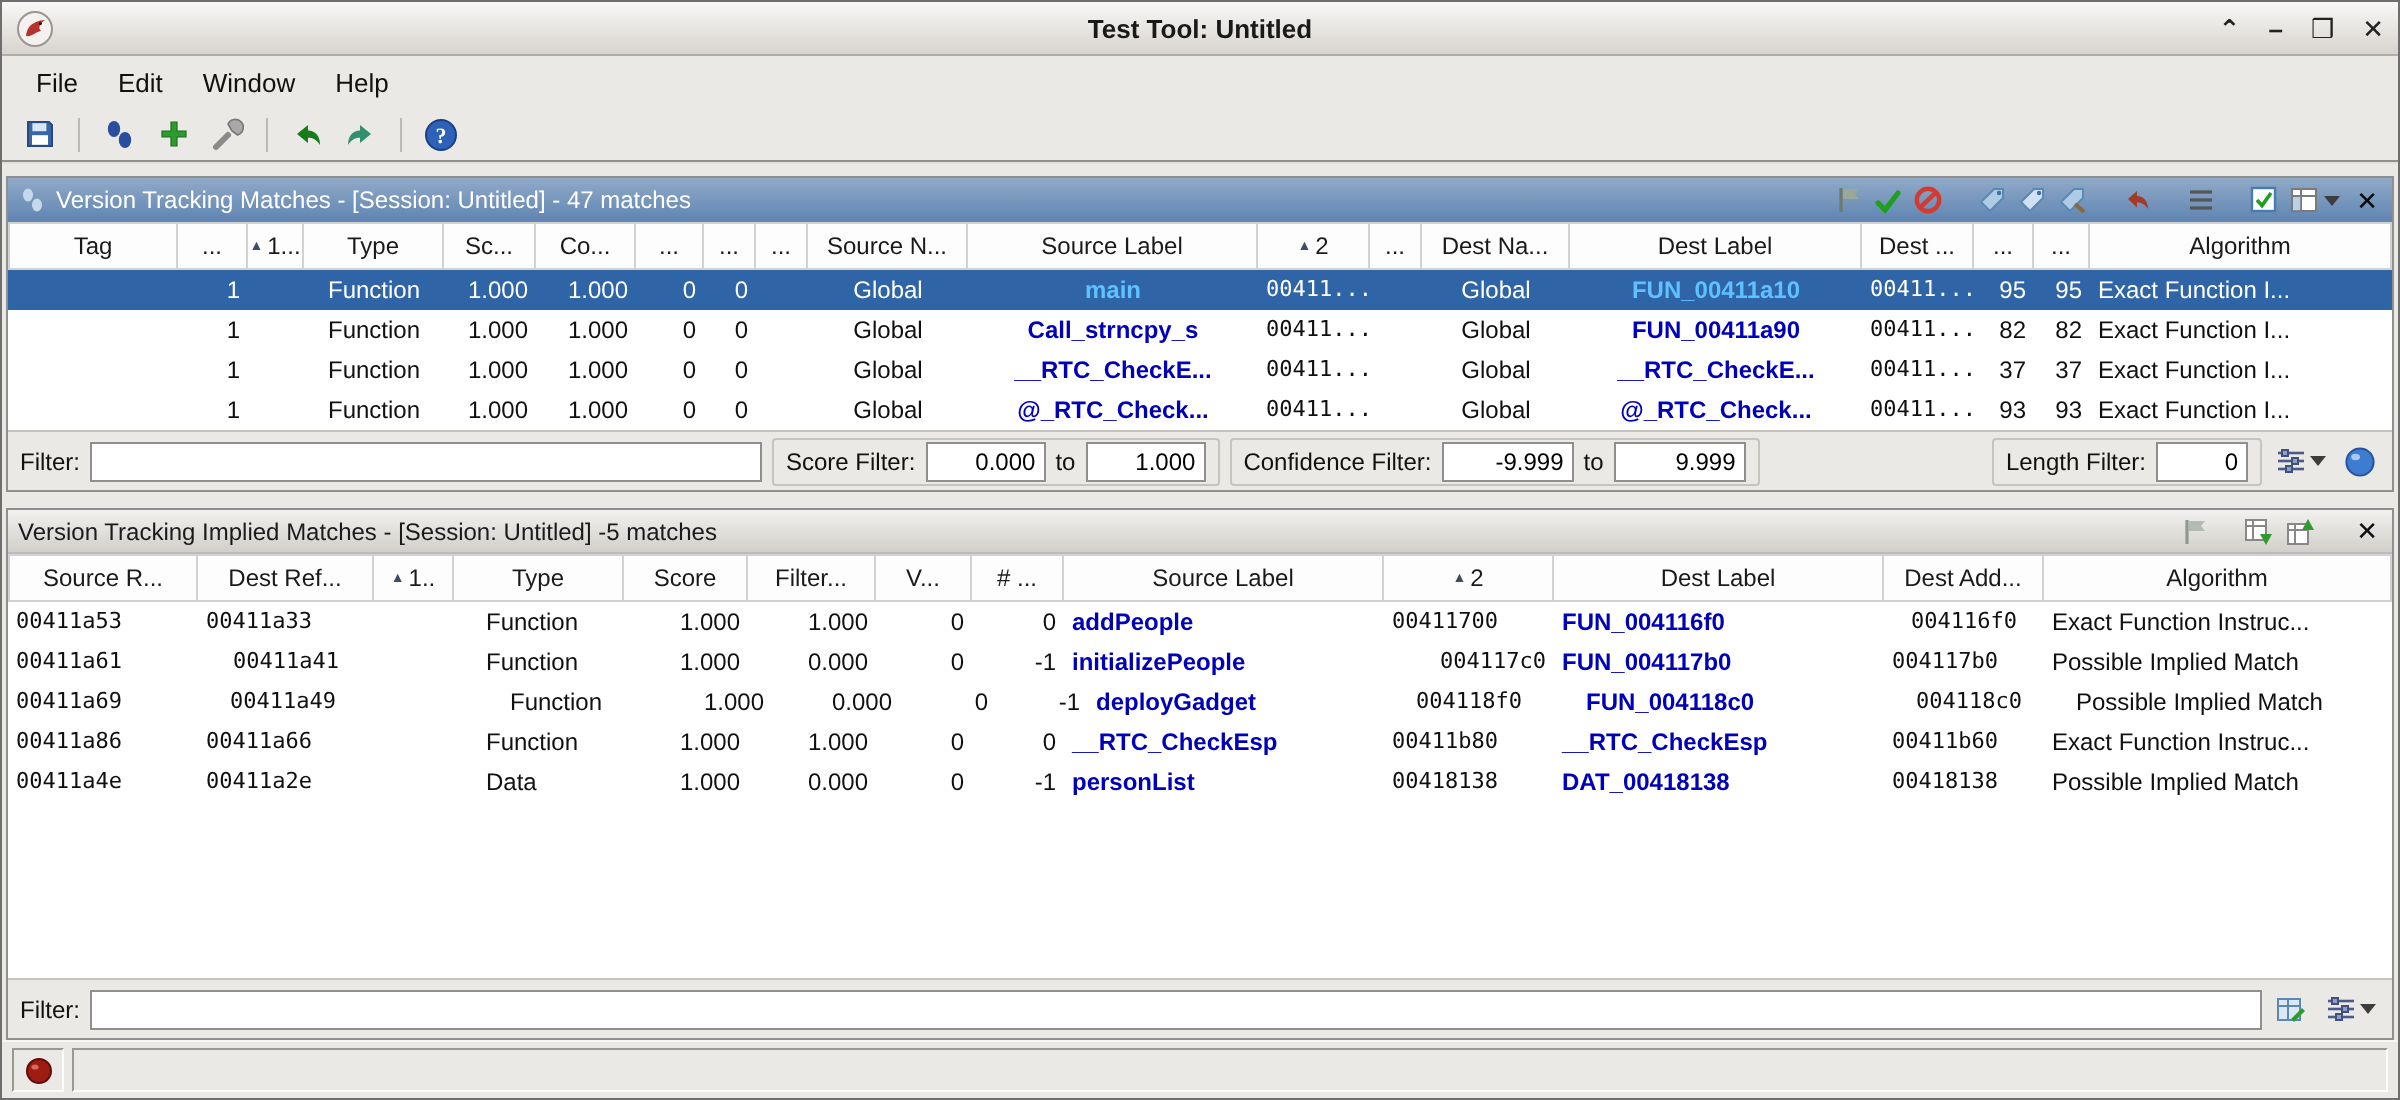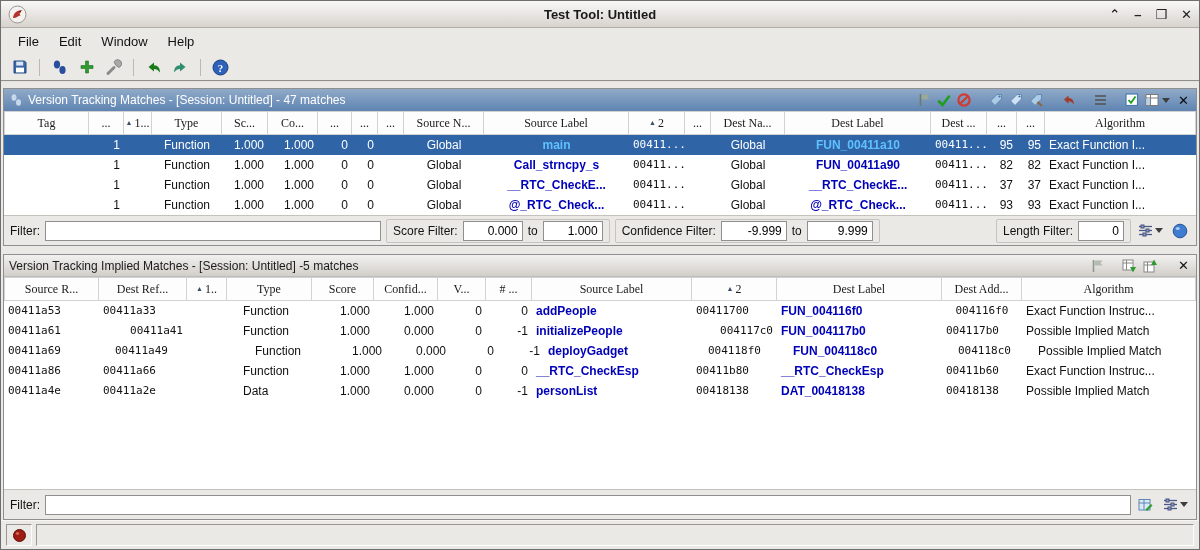--- a/index.html
+++ b/index.html
@@ -32,21 +32,21 @@
   .header-icons{margin-left:auto;display:flex;align-items:center;gap:6px;}
   .hd-btn{display:flex;align-items:center;justify-content:center;height:18px;}
   .hd-gap{width:6px;}
   .close-x{font-size:13px;font-weight:bold;line-height:1;color:#111;padding:0 2px;}
   .panel-header.focused .close-x{color:#0a0a0a;}
 
   
   .vt-table{display:flex;flex-direction:column;background:#fff;min-height:0;}
   #matches-table{flex:0 0 104px;}
   #implied-table{flex:1 1 auto;}
-  .thead{flex:0 0 24px;display:flex;background:#fdfdfd;font-family:Liberation Serif, serif;}
+  .thead{flex:0 0 24px;display:flex;background:#fdfdfd;}
   .th{display:flex;align-items:center;justify-content:center;gap:2px;border:1px solid #d2d2d2;border-left:none;white-space:nowrap;overflow:hidden;font-size:12px;color:#1a1a1a;flex:0 0 auto;padding:0 2px;}
   .th:first-child{border-left:1px solid #d2d2d2;}
   .sort-ind{font-size:7px;color:#3c4c68;}
   .tbody{background:#fff;min-height:0;overflow:hidden;flex:1 1 auto;}
   #matches-table .tbody{flex:0 0 80px;}
   .tr{display:flex;height:20px;background:#fff;}
   .tr.selected{background:#2f64a6;color:#fff;}
   .tr.selected .td{color:#fff;}
   .td{flex:0 0 auto;line-height:20px;padding:0 4px;white-space:nowrap;overflow:hidden;font-size:12px;color:#101010;}
   .td.lbl{font-weight:bold;color:#0000b8;}
@@ -467,21 +467,21 @@
             <span class="sort-ind">▲</span>
             <span>1..</span>
           </div>
           <div class="th" style="width: 85px;">
             <span>Type</span>
           </div>
           <div class="th" style="width: 62px;">
             <span>Score</span>
           </div>
           <div class="th" style="width: 64px;">
-            <span>Confid...</span>
+            <span>Filter...</span>
           </div>
           <div class="th" style="width: 48px;">
             <span>V...</span>
           </div>
           <div class="th" style="width: 46px;">
             <span># ...</span>
           </div>
           <div class="th" style="width: 160px;">
             <span>Source Label</span>
           </div>
@@ -510,21 +510,21 @@
             <div class="td" style="text-align: right; width: 48px;">0</div>
             <div class="td" style="text-align: right; width: 46px;">0</div>
             <div class="td lbl" style="text-align: left; width: 160px;">addPeople</div>
             <div class="td mono" style="text-align: left; width: 85px;">00411700</div>
             <div class="td lbl" style="text-align: left; width: 165px;">FUN_004116f0</div>
             <div class="td mono" style="text-align: center; width: 80px;">004116f0</div>
             <div class="td" style="text-align: left; flex: 1 1 auto;">Exact Function Instruc...</div>
           </div>
           <div class="tr">
             <div class="td mono" style="text-align: left; width: 95px;">00411a61</div>
-            <div class="td mono" style="text-align: right; width: 88px;">00411a41</div>
+            <div class="td mono" style="text-align: center; width: 88px;">00411a41</div>
             <div class="td" style="text-align: center; width: 40px;"></div>
             <div class="td" style="text-align: left; padding-left: 16px; width: 85px;">Function</div>
             <div class="td" style="text-align: right; width: 62px;">1.000</div>
             <div class="td" style="text-align: right; width: 64px;">0.000</div>
             <div class="td" style="text-align: right; width: 48px;">0</div>
             <div class="td" style="text-align: right; width: 46px;">-1</div>
             <div class="td lbl" style="text-align: left; width: 160px;">initializePeople</div>
             <div class="td mono" style="text-align: right; width: 85px;">004117c0</div>
             <div class="td lbl" style="text-align: left; width: 165px;">FUN_004117b0</div>
             <div class="td mono" style="text-align: left; width: 80px;">004117b0</div>

